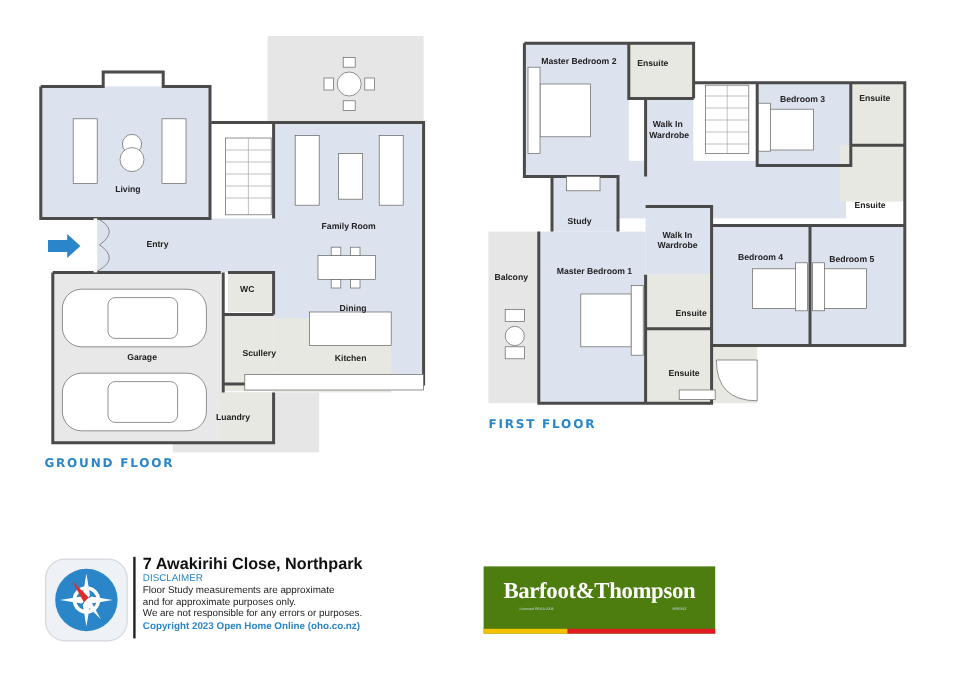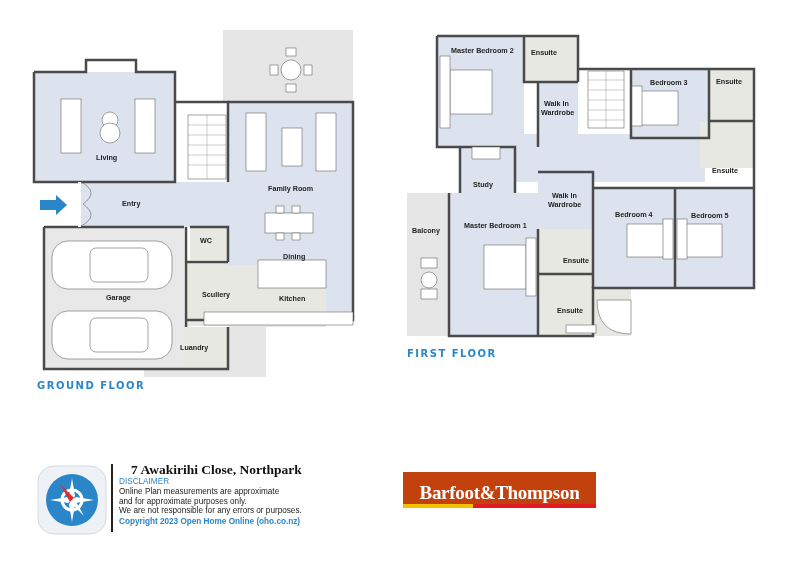--- a/index.html
+++ b/index.html
@@ -2,25 +2,25 @@
 <html><head>
 <meta charset="utf-8">
 <style>
   html,body{margin:0;padding:0;background:#ffffff;}
   body{width:800px;height:566px;position:relative;overflow:hidden;font-family:"Liberation Sans",sans-serif;}
   #plan{position:absolute;left:0;top:0;width:800px;height:440px;}
   .rlabel{font-family:"Liberation Sans",sans-serif;font-size:7.2px;font-weight:bold;fill:#222;}
   .flabel{font-family:"DejaVu Sans",sans-serif;font-size:10px;font-weight:bold;fill:#2a86c8;letter-spacing:1.5px;}
   .app-icon{position:absolute;left:34px;top:462px;width:76px;height:76px;}
   .info{position:absolute;left:111px;top:464px;border-left:2px solid #222;padding-left:6px;height:68px;}
-  .addr{font-family:Liberation Serif, serif;font-weight:bold;font-size:13.5px;color:#111;line-height:14px;margin-top:-1px;text-align:right;}
+  .addr{font-family:Liberation Sans, sans-serif;font-weight:bold;font-size:13.5px;color:#111;line-height:14px;margin-top:-1px;text-align:right;}
   .disc-h{font-size:8.2px;color:#2a86c8;line-height:10px;}
   .disc-t{font-size:8.2px;color:#222;line-height:9.6px;}
   .copy{font-size:8.2px;color:#2a86c8;font-weight:bold;line-height:12px;}
-  .bt-logo{position:absolute;left:403px;top:472px;width:193px;height:36px;background:#c2410c;}
+  .bt-logo{position:absolute;left:403px;top:472px;width:193px;height:56px;background:#4d7c0f;}
   .bt-name{position:absolute;left:0;top:10px;width:193px;text-align:center;font-family:"Liberation Serif",serif;font-weight:bold;font-size:19px;color:#fff;letter-spacing:-0.3px;}
   .bt-sub{position:absolute;left:30px;top:33px;font-size:3px;color:#cfd8ee;}
   .bt-sub2{position:absolute;right:24px;top:33px;font-size:3px;color:#cfd8ee;}
   .bt-stripe-y{position:absolute;left:0;bottom:0;width:70px;height:4px;background:#f2c200;}
   .bt-stripe-r{position:absolute;left:70px;bottom:0;width:123px;height:4px;background:#e11b22;}
 </style>
 </head>
 <body>
 
 <svg id="plan" viewBox="0 0 800 440" xmlns="http://www.w3.org/2000/svg">
@@ -185,21 +185,21 @@
     <circle cx="38" cy="38" r="10" fill="none" stroke="#ffffff" stroke-width="3"></circle>
     <path d="M38 16 L41 34 L38 38 L35 34 Z M60 38 L42 41 L38 38 L42 35 Z M38 60 L35 42 L38 38 L41 42 Z M16 38 L34 35 L38 38 L34 41 Z" fill="#ffffff"></path>
     <path d="M26 22 L40 36 L36 40 Z" fill="#e02b2b"></path>
     <path d="M50 54 L36 40 L40 36 Z" fill="#ffffff"></path>
   </svg>
 </div>
 
 <div class="info">
   <div class="addr">7 Awakirihi Close, Northpark</div>
   <div class="disc-h">DISCLAIMER</div>
-  <div class="disc-t">Online Plan measurements are approximate</div>
+  <div class="disc-t">Floor Study measurements are approximate</div>
   <div class="disc-t">and for approximate purposes only.</div>
   <div class="disc-t">We are not responsible for any errors or purposes.</div>
   <div class="copy">Copyright  2023  Open Home Online (oho.co.nz)</div>
 </div>
 
 <div class="bt-logo">
   <div class="bt-name">Barfoot&amp;Thompson</div>
   <div class="bt-sub">Licensed REAA 2008</div>
   <div class="bt-sub2">MREINZ</div>
   <div class="bt-stripe-y"></div>

